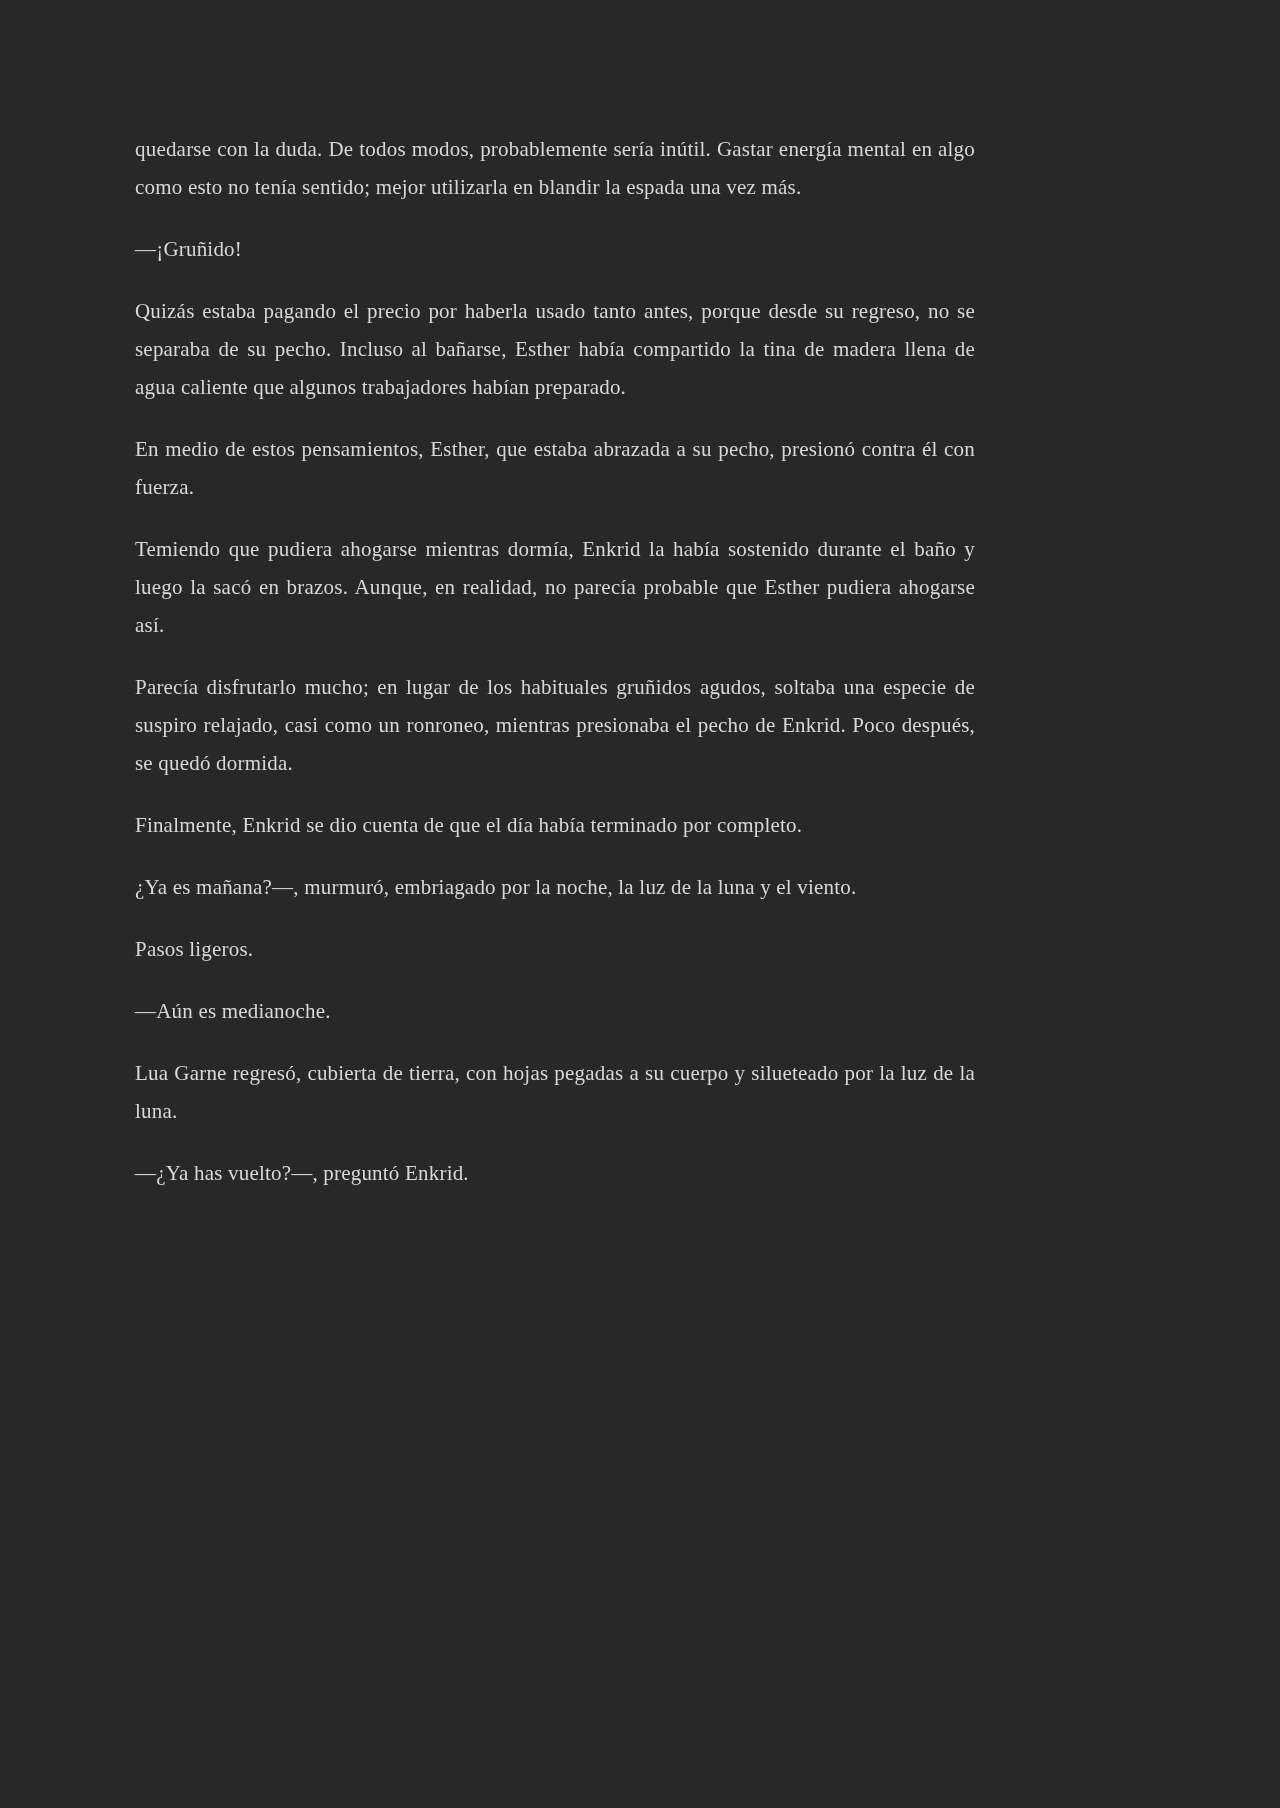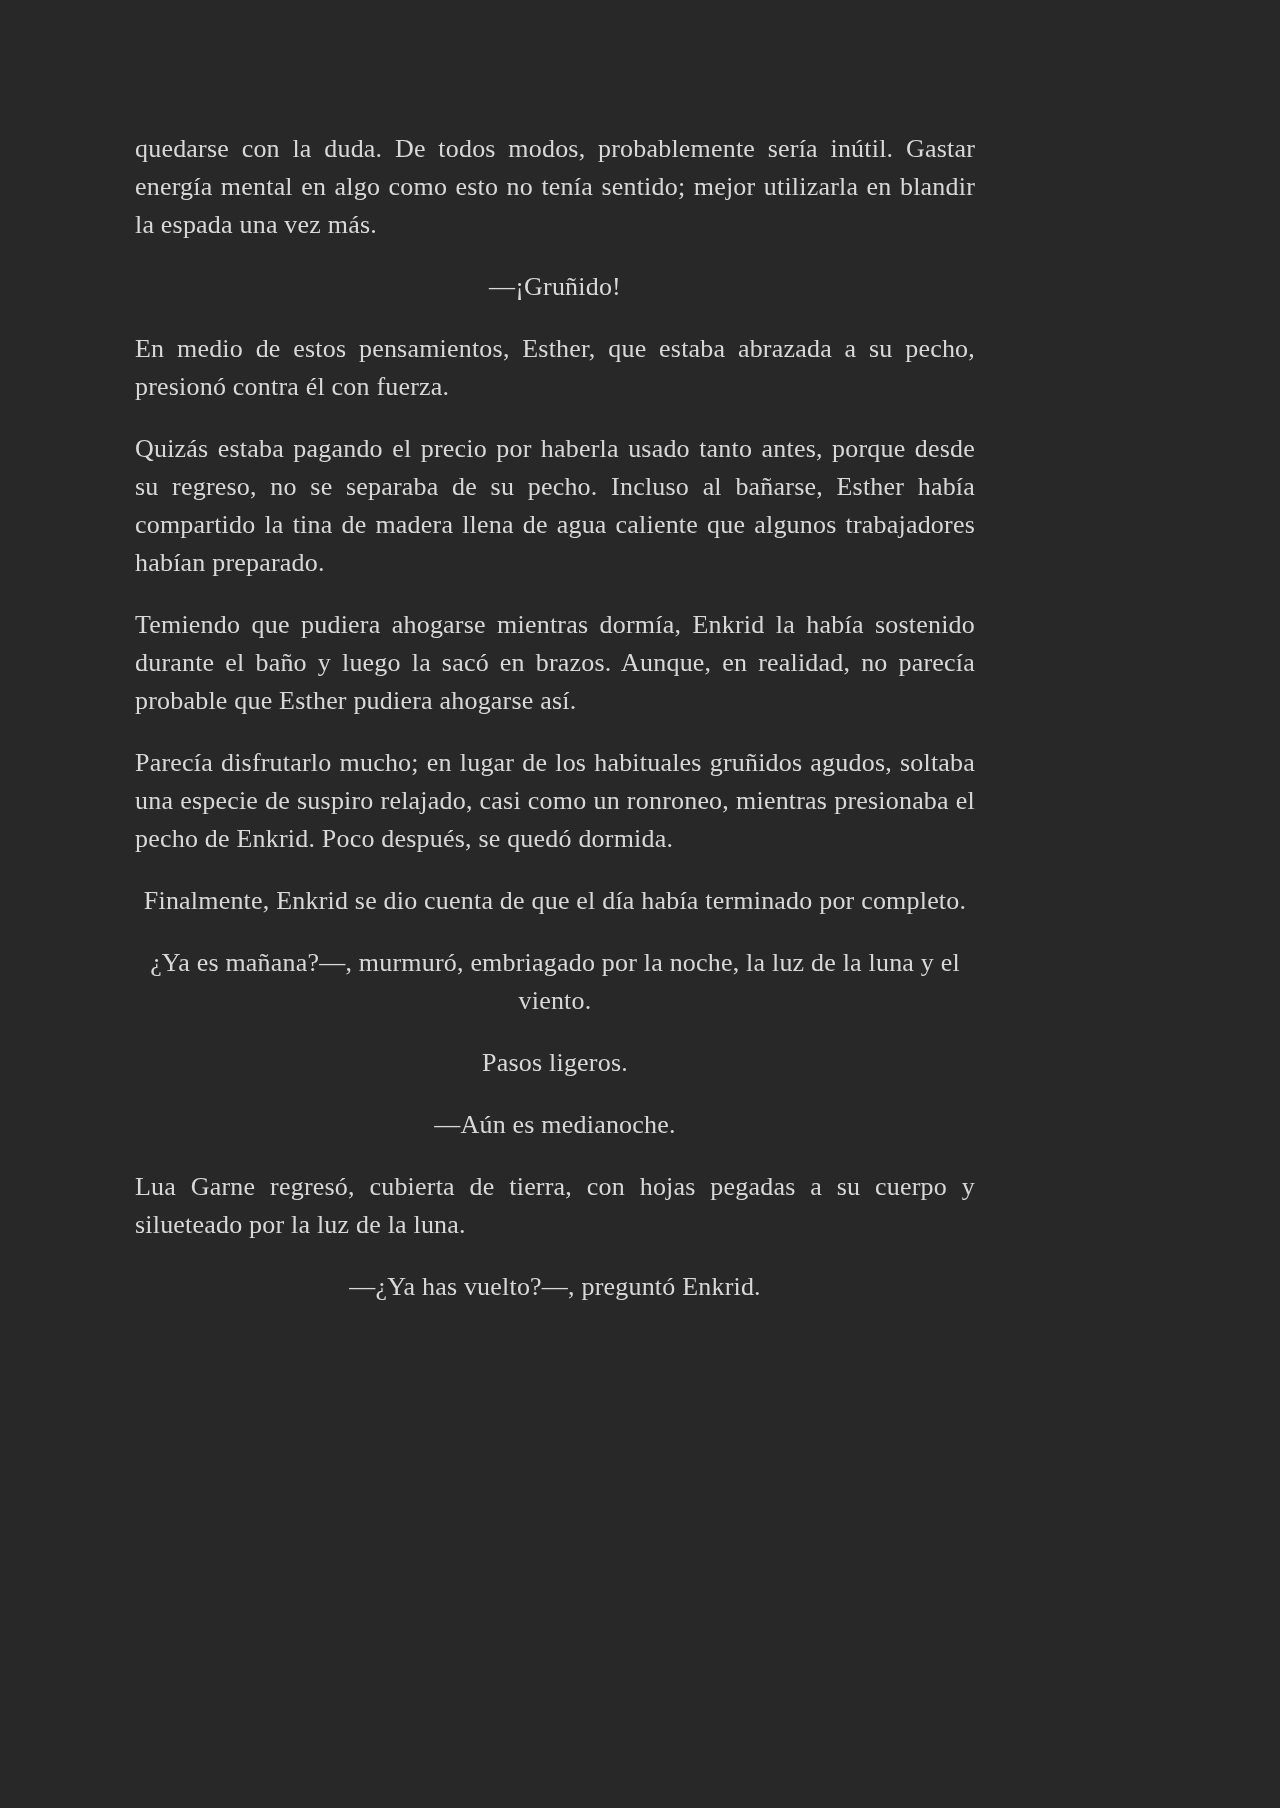--- a/index.html
+++ b/index.html
@@ -15,38 +15,38 @@
     -webkit-font-smoothing: antialiased;
   }
   .reader-page {
     box-sizing: border-box;
     width: 1280px;
     min-height: 1808px;
     padding: 130px 305px 120px 135px;
   }
   .text-content p {
     margin: 0 0 24px 0;
-    font-size: 26px;
+    font-size: 21px;
     line-height: 38px;
     text-align: justify;
     letter-spacing: 0.2px;
   }
   .text-content p.short {
-    text-align: center;
+    text-align: left;
   }
 </style>
 </head>
 <body style="background: rgb(40, 40, 40); color: rgb(216, 216, 216);">
 
 <main class="reader-page">
   <div class="text-content" id="text-content">
       <p>quedarse con la duda. De todos modos, probablemente sería inútil. Gastar energía mental en algo como esto no tenía sentido; mejor utilizarla en blandir la espada una vez más.</p>
       <p class="short">—¡Gruñido!</p>
+      <p>Quizás estaba pagando el precio por haberla usado tanto antes, porque desde su regreso, no se separaba de su pecho. Incluso al bañarse, Esther había compartido la tina de madera llena de agua caliente que algunos trabajadores habían preparado.</p>
       <p>En medio de estos pensamientos, Esther, que estaba abrazada a su pecho, presionó contra él con fuerza.</p>
-      <p>Quizás estaba pagando el precio por haberla usado tanto antes, porque desde su regreso, no se separaba de su pecho. Incluso al bañarse, Esther había compartido la tina de madera llena de agua caliente que algunos trabajadores habían preparado.</p>
       <p>Temiendo que pudiera ahogarse mientras dormía, Enkrid la había sostenido durante el baño y luego la sacó en brazos. Aunque, en realidad, no parecía probable que Esther pudiera ahogarse así.</p>
       <p>Parecía disfrutarlo mucho; en lugar de los habituales gruñidos agudos, soltaba una especie de suspiro relajado, casi como un ronroneo, mientras presionaba el pecho de Enkrid. Poco después, se quedó dormida.</p>
       <p class="short">Finalmente, Enkrid se dio cuenta de que el día había terminado por completo.</p>
       <p class="short">¿Ya es mañana?—, murmuró, embriagado por la noche, la luz de la luna y el viento.</p>
       <p class="short">Pasos ligeros.</p>
       <p class="short">—Aún es medianoche.</p>
       <p>Lua Garne regresó, cubierta de tierra, con hojas pegadas a su cuerpo y silueteado por la luz de la luna.</p>
       <p class="short">—¿Ya has vuelto?—, preguntó Enkrid.</p>
     </div>
 </main>

